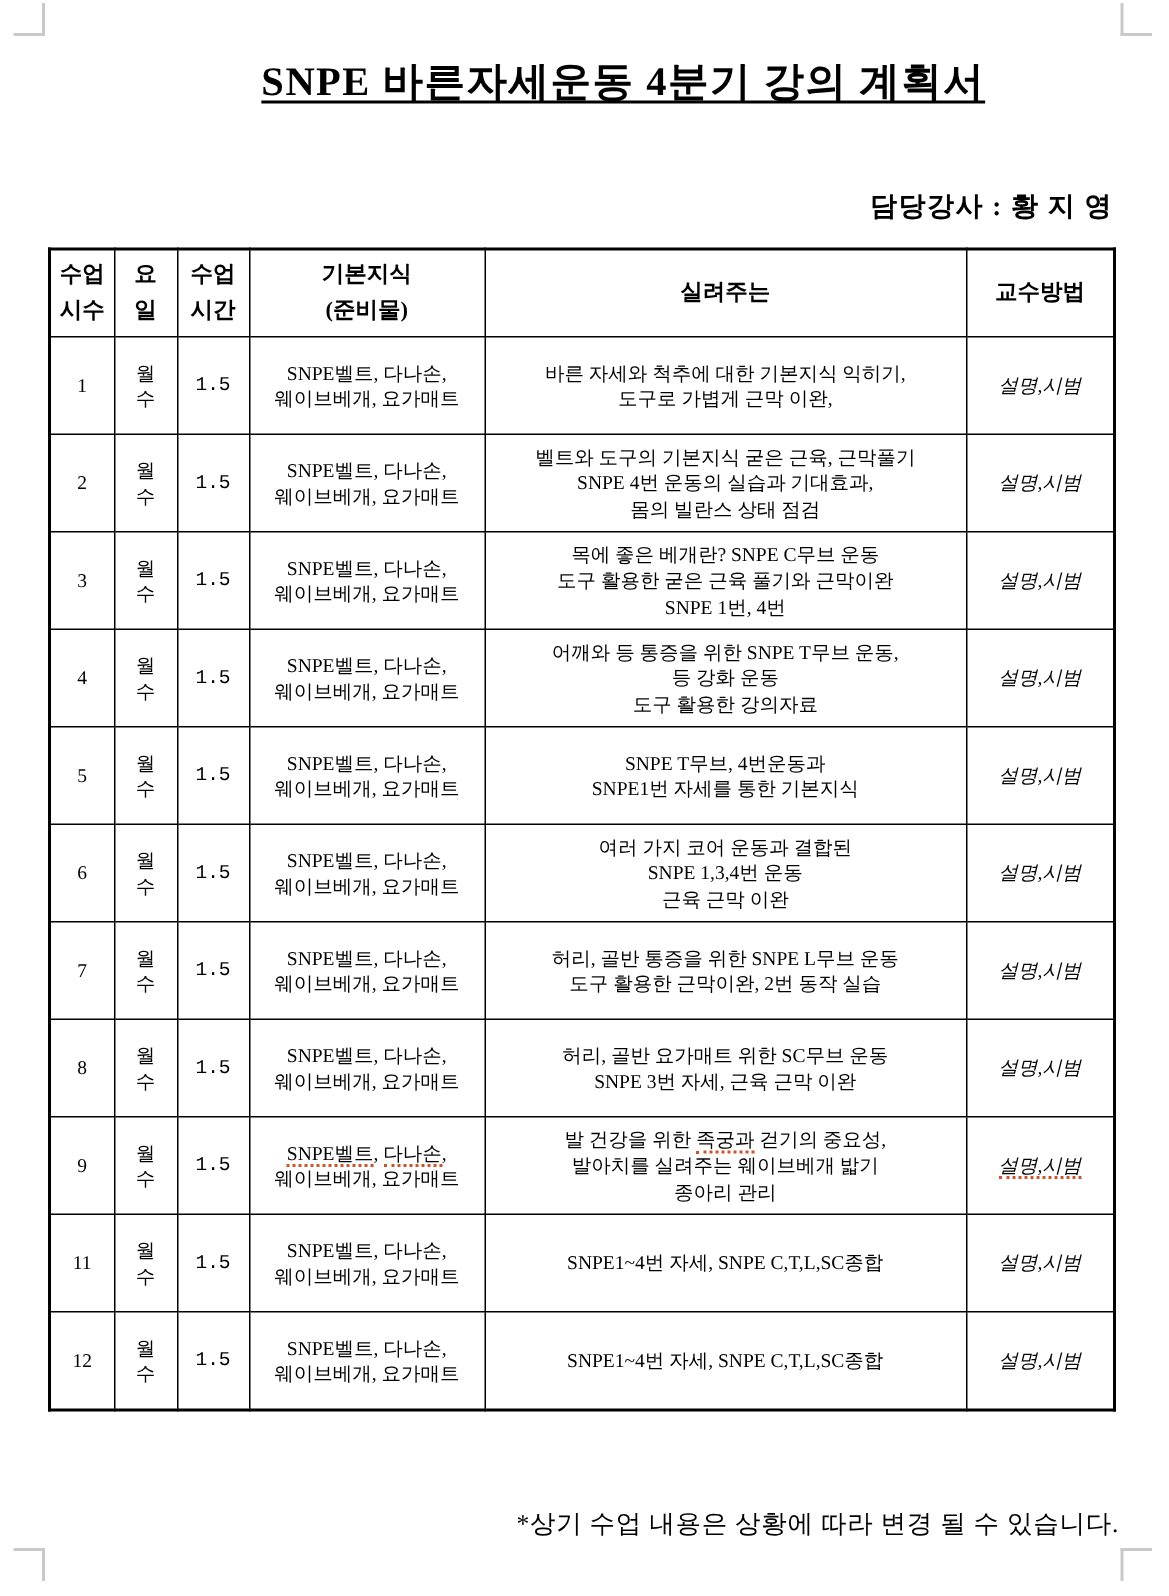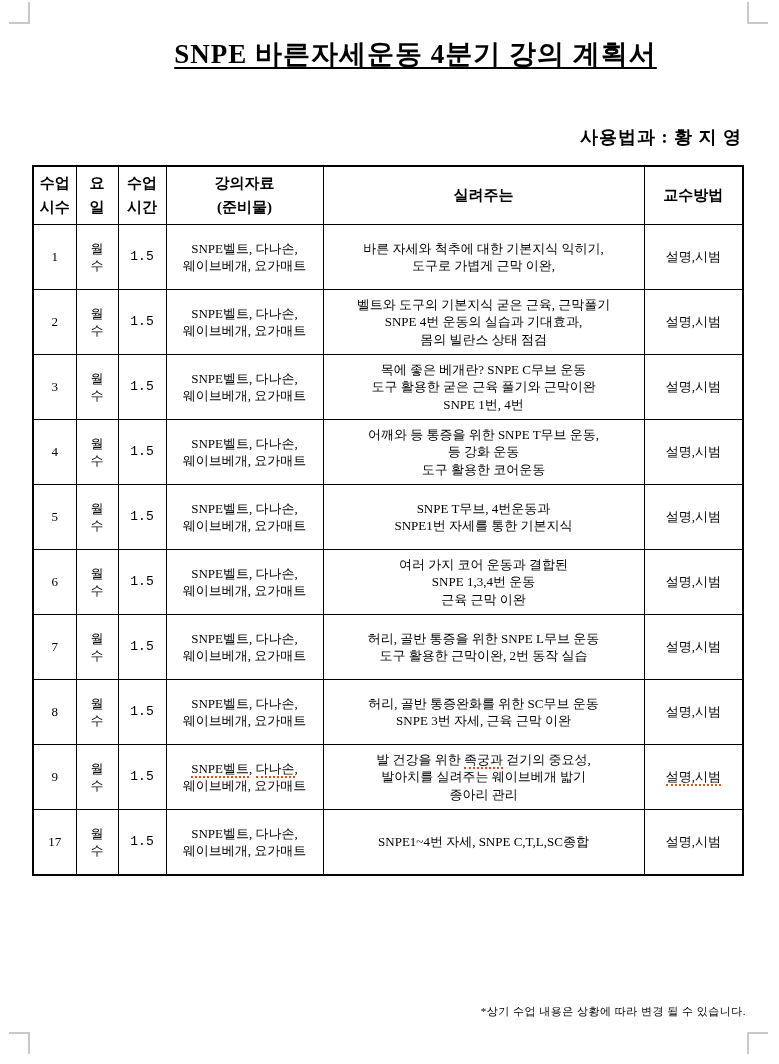--- a/index.html
+++ b/index.html
@@ -33,58 +33,58 @@
     text-align:center;vertical-align:middle;
     white-space:pre-line;
     padding:3px 2px;
   }
   table.plan th{font-size:15px;font-weight:bold;line-height:1.55;height:51px;}
   table.plan td{font-size:13px;line-height:1.32;}
   table.plan tbody tr{height:65px;}
   td[data-name="cell-no"]{font-size:14px;}
   td[data-name="cell-day"]{font-size:14px;line-height:1.5;}
   td[data-name="cell-hours"]{font-size:14px;font-family:Liberation Mono, monospace;}
-  td[data-name="cell-method"]{font-size:14px;}
+  td[data-name="cell-method"]{font-size:14px;font-style:italic;}
   td[data-name="cell-content"]{font-size:13.5px;}
   .squiggle{border-bottom:2px dotted #cc5529;padding-bottom:0px;}
   .footnote{
     position:absolute;right:33px;top:1004px;
-    font-size:11px;letter-spacing:0.5px;
+    font-size:17px;letter-spacing:0.5px;
   }
 </style>
 </head>
 <body>
 
 <div class="corner tl" data-name="page-corner-mark-top-left"></div>
 <div class="corner tr" data-name="page-corner-mark-top-right"></div>
 <div class="corner bl" data-name="page-corner-mark-bottom-left"></div>
 <div class="corner br" data-name="page-corner-mark-bottom-right"></div>
 
 <div class="doc-title" data-name="document-title">SNPE 바른자세운동 4분기 강의 계획서</div>
 
-<div class="instructor" data-name="instructor-line">사용법과 : 황 지 영</div>
+<div class="instructor" data-name="instructor-line">담당강사 : 황 지 영</div>
 
 <table class="plan" data-name="lecture-plan-table">
   <colgroup>
     <col style="width:43px">
       <col style="width:42px">
       <col style="width:48px">
     <col style="width:157px">
       <col style="width:321px">
       <col style="width:99px">
   </colgroup>
   <thead>
     <tr data-name="table-header-row">
       <th data-name="header-class-count">수업
 시수</th>
       <th data-name="header-day">요
 일</th>
       <th data-name="header-class-time">수업
 시간</th>
-      <th data-name="header-materials">강의자료
+      <th data-name="header-materials">기본지식
 (준비물)</th>
       <th data-name="header-content">실려주는</th>
       <th data-name="header-method">교수방법</th>
     </tr>
   </thead>
   <tbody id="plan-body">
       <tr data-name="table-row">
         <td data-name="cell-no">1</td>
         <td data-name="cell-day">월
 수</td>
@@ -121,21 +121,21 @@
       </tr>
       <tr data-name="table-row">
         <td data-name="cell-no">4</td>
         <td data-name="cell-day">월
 수</td>
         <td data-name="cell-hours">1.5</td>
         <td data-name="cell-materials">SNPE벨트, 다나손,
 웨이브베개, 요가매트</td>
         <td data-name="cell-content">어깨와 등 통증을 위한 SNPE T무브 운동,
 등 강화 운동
-도구 활용한 코어운동</td>
+도구 활용한 강의자료</td>
         <td data-name="cell-method">설명,시범</td>
       </tr>
       <tr data-name="table-row">
         <td data-name="cell-no">5</td>
         <td data-name="cell-day">월
 수</td>
         <td data-name="cell-hours">1.5</td>
         <td data-name="cell-materials">SNPE벨트, 다나손,
 웨이브베개, 요가매트</td>
         <td data-name="cell-content">SNPE T무브, 4번운동과
@@ -165,38 +165,48 @@
 도구 활용한 근막이완, 2번 동작 실습</td>
         <td data-name="cell-method">설명,시범</td>
       </tr>
       <tr data-name="table-row">
         <td data-name="cell-no">8</td>
         <td data-name="cell-day">월
 수</td>
         <td data-name="cell-hours">1.5</td>
         <td data-name="cell-materials">SNPE벨트, 다나손,
 웨이브베개, 요가매트</td>
-        <td data-name="cell-content">허리, 골반 통증완화를 위한 SC무브 운동
+        <td data-name="cell-content">허리, 골반 요가매트 위한 SC무브 운동
 SNPE 3번 자세, 근육 근막 이완</td>
         <td data-name="cell-method">설명,시범</td>
       </tr>
       <tr data-name="table-row">
         <td data-name="cell-no">9</td>
         <td data-name="cell-day">월
 수</td>
         <td data-name="cell-hours">1.5</td>
         <td data-name="cell-materials"><span class="squiggle" data-name="spellcheck-underline">SNPE벨트</span>, <span class="squiggle" data-name="spellcheck-underline">다나손</span>,
 웨이브베개, 요가매트</td>
         <td data-name="cell-content">발 건강을 위한 <span class="squiggle" data-name="spellcheck-underline">족궁과</span> 걷기의 중요성,
 발아치를 실려주는 웨이브베개 밟기
 종아리 관리</td>
         <td data-name="cell-method"><span class="squiggle" data-name="spellcheck-underline">설명,시범</span></td>
       </tr>
       <tr data-name="table-row">
-        <td data-name="cell-no">17</td>
+        <td data-name="cell-no">11</td>
+        <td data-name="cell-day">월
+수</td>
+        <td data-name="cell-hours">1.5</td>
+        <td data-name="cell-materials">SNPE벨트, 다나손,
+웨이브베개, 요가매트</td>
+        <td data-name="cell-content">SNPE1~4번 자세, SNPE C,T,L,SC종합</td>
+        <td data-name="cell-method">설명,시범</td>
+      </tr>
+      <tr data-name="table-row">
+        <td data-name="cell-no">12</td>
         <td data-name="cell-day">월
 수</td>
         <td data-name="cell-hours">1.5</td>
         <td data-name="cell-materials">SNPE벨트, 다나손,
 웨이브베개, 요가매트</td>
         <td data-name="cell-content">SNPE1~4번 자세, SNPE C,T,L,SC종합</td>
         <td data-name="cell-method">설명,시범</td>
       </tr>
     </tbody>
 </table>

